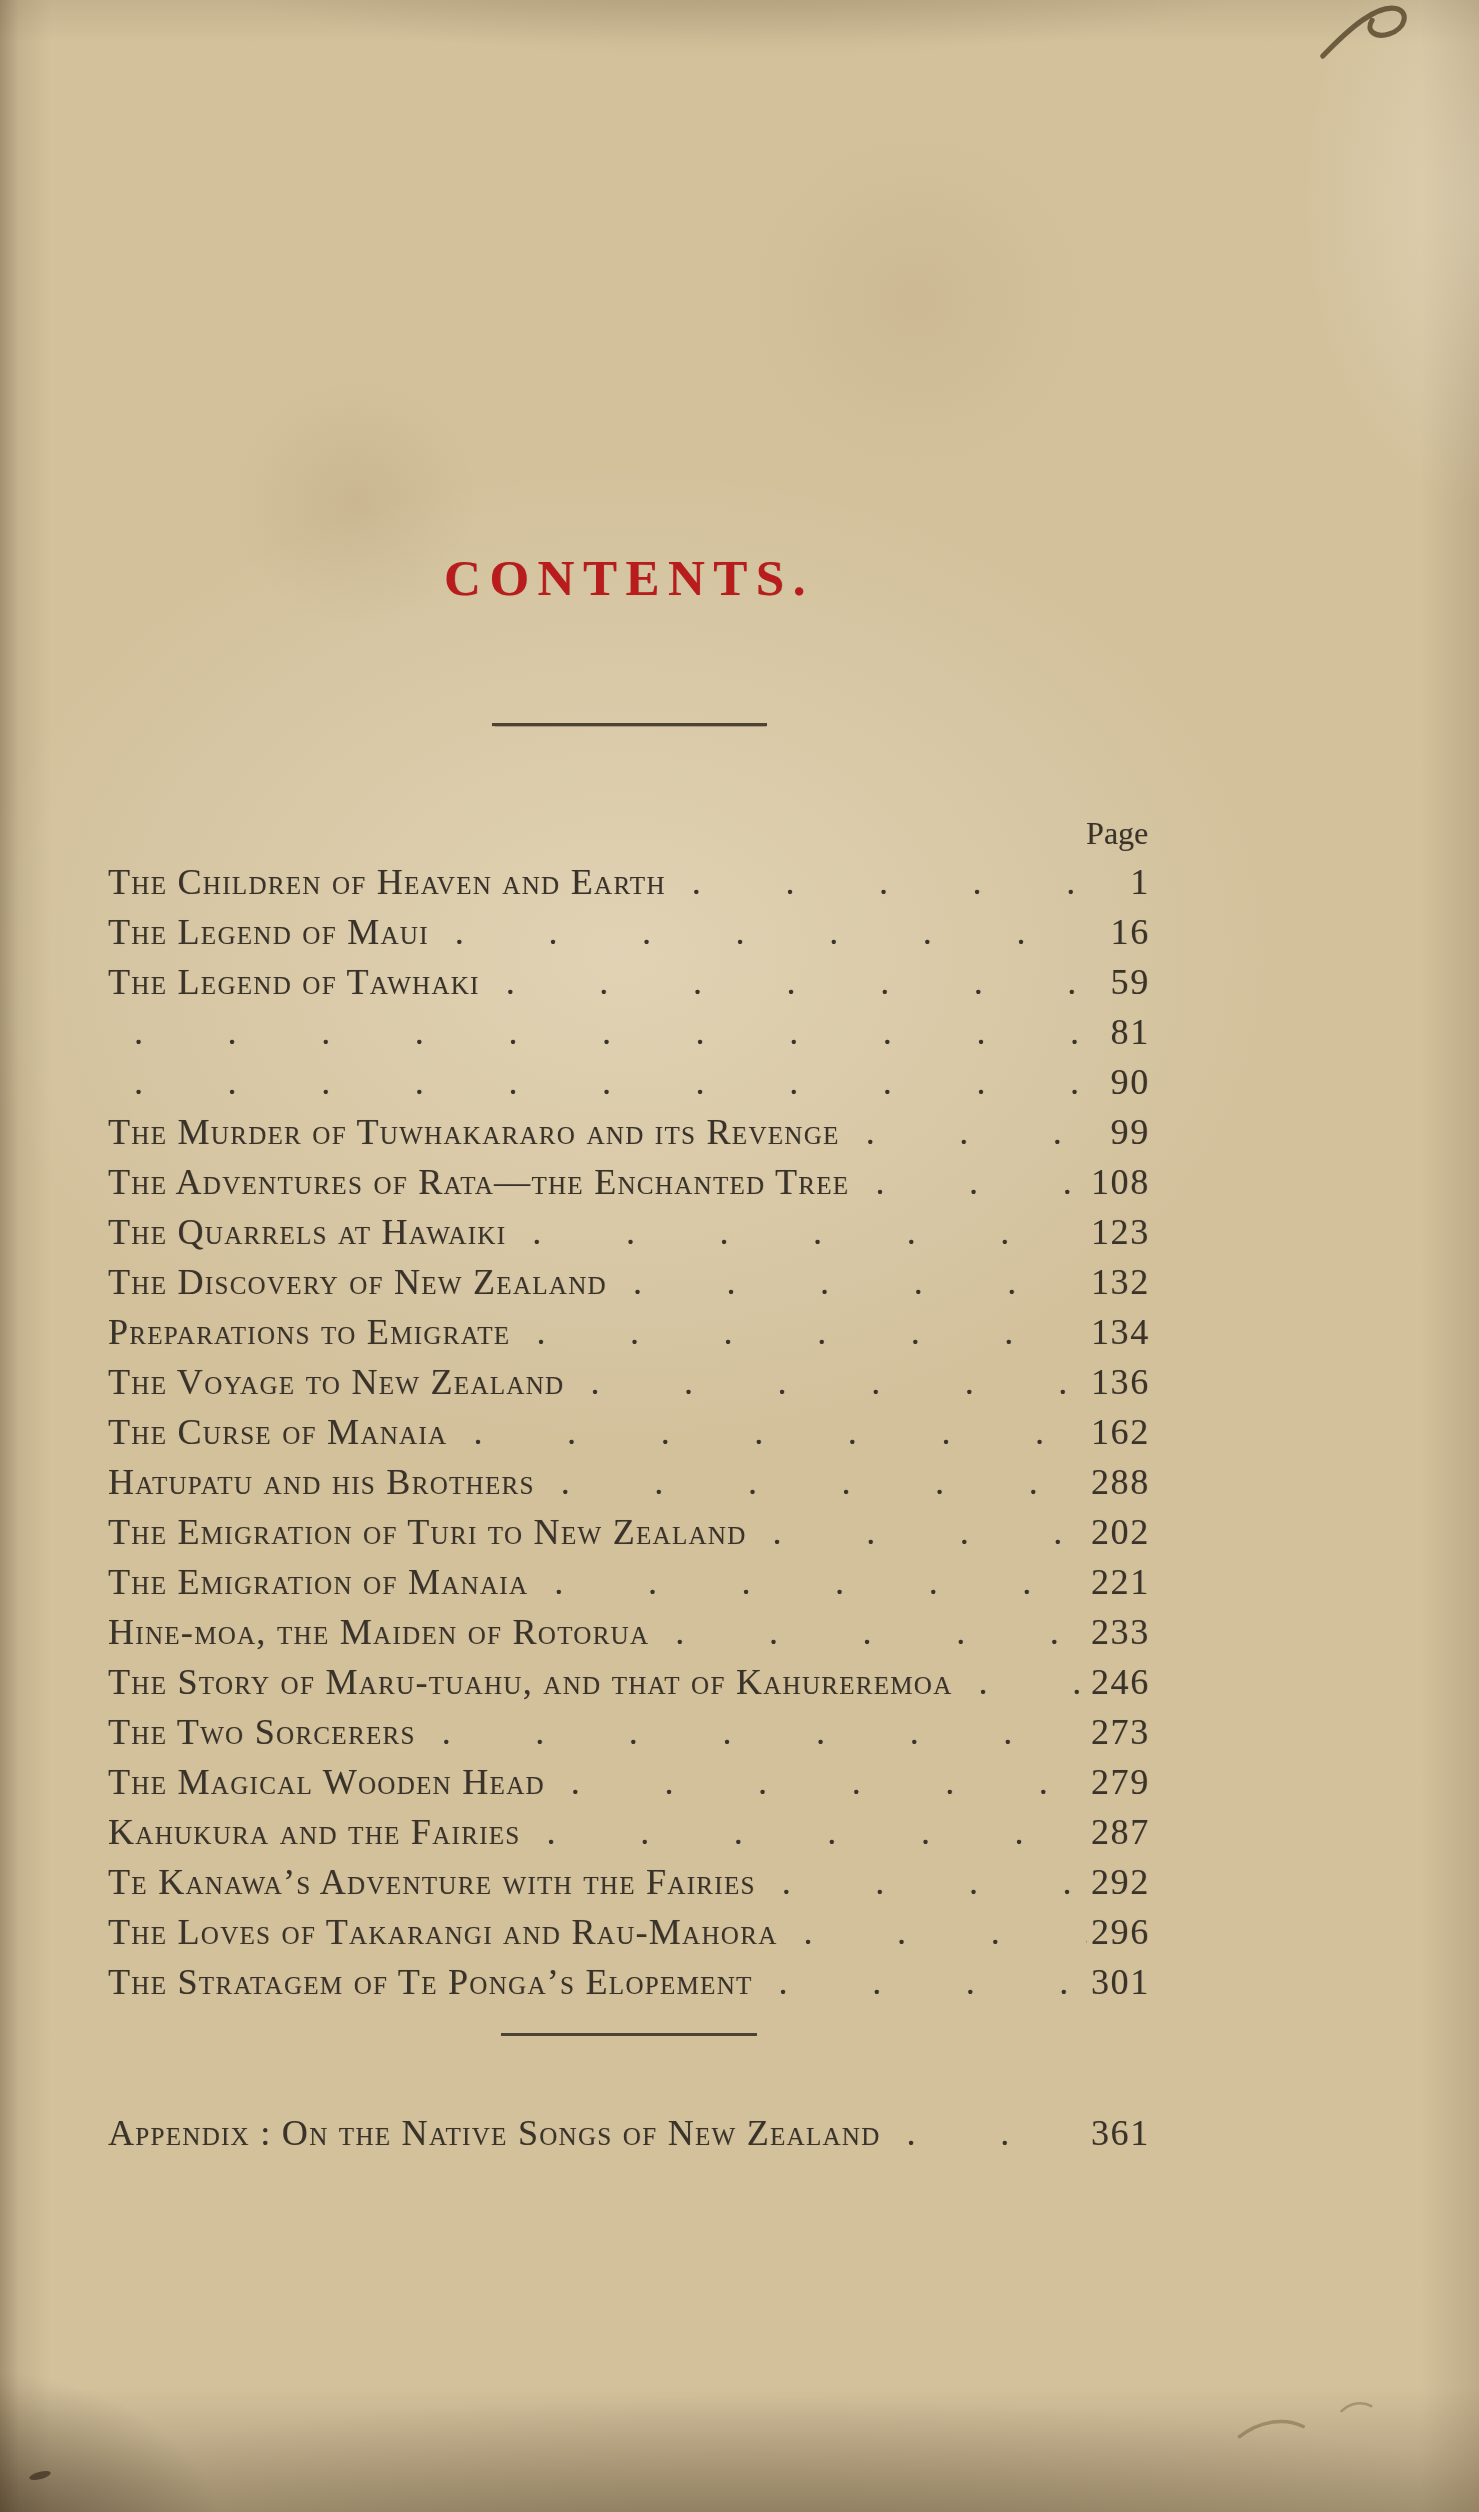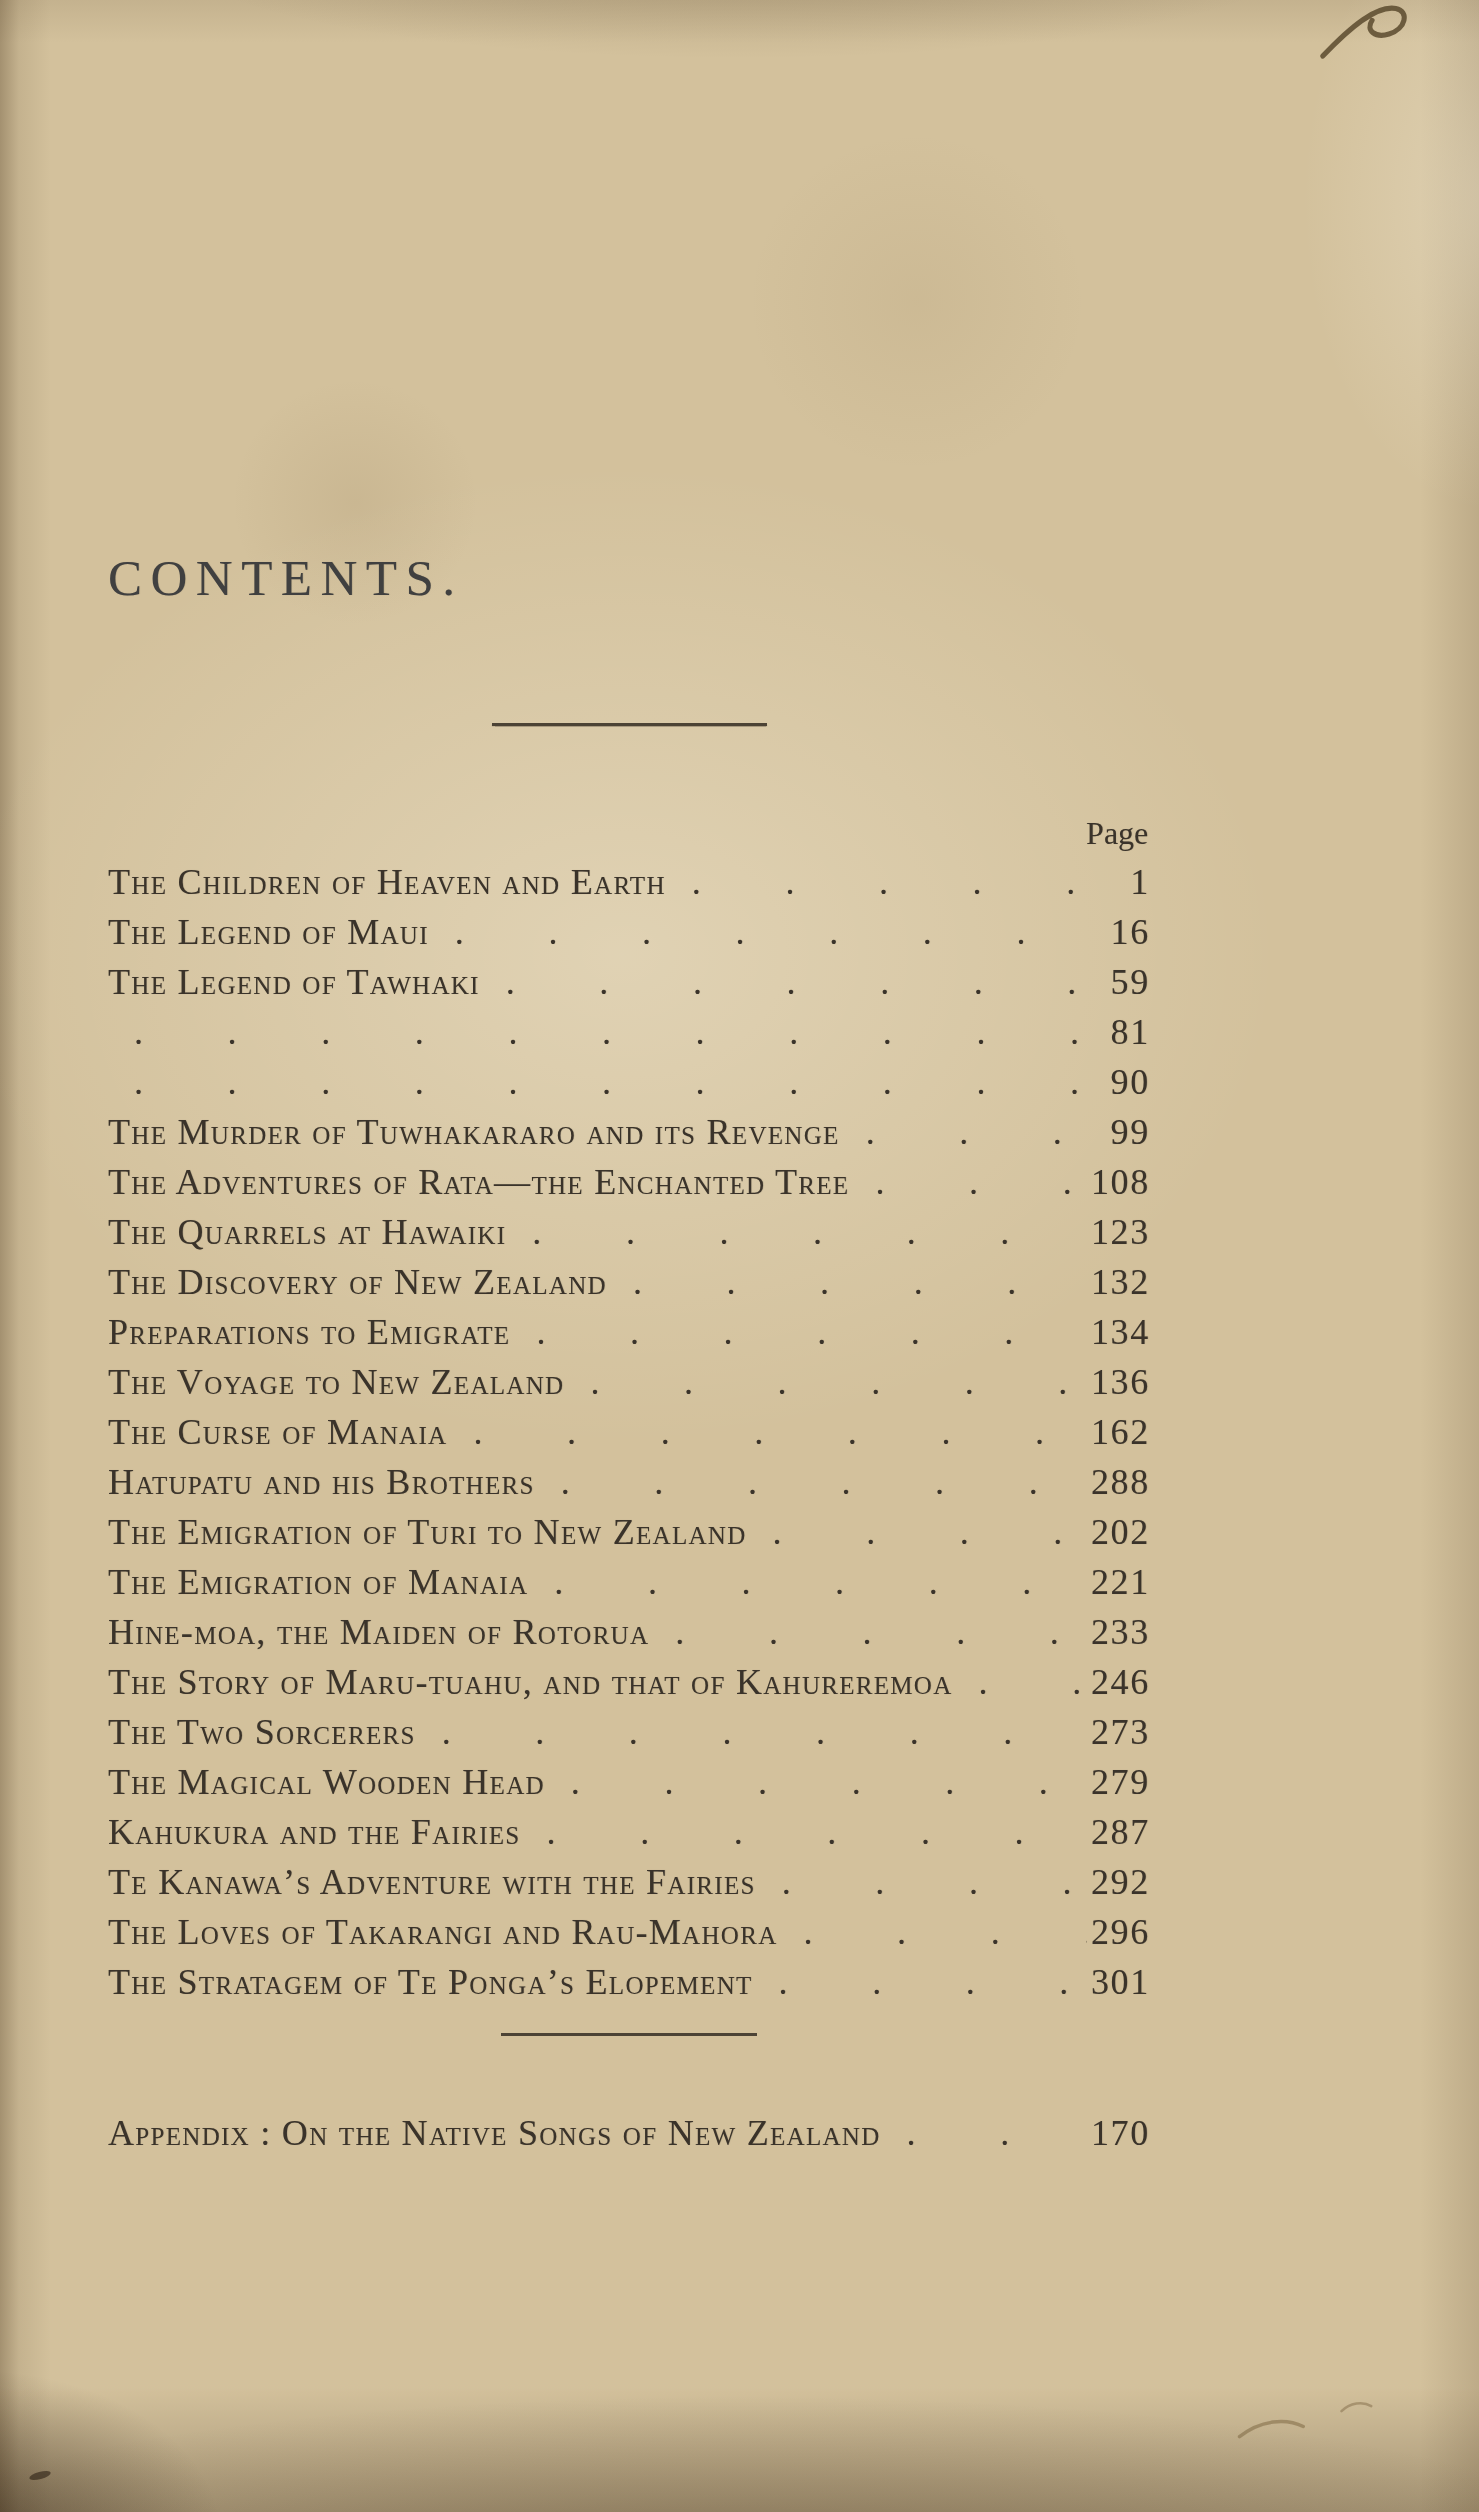--- a/index.html
+++ b/index.html
@@ -24,25 +24,26 @@
   .page { position: absolute; inset: 0; }
 
   .content {
     position: absolute;
     left: 108px; top: 0;
     width: 1042px;
     text-shadow: 0.4px 0.4px 0.7px rgba(40,34,26,0.25);
   }
   .title {
     margin-top: 547px;
+    text-align: center;
     font-size: 51px;
     line-height: 62px;
-    font-weight: 400;
+    font-weight: 700;
     letter-spacing: 8.5px;
-    color: #404040;
+    color: #b91c1c;
   }
   .title-rule {
     margin: 114px auto 0;
     width: 275px; height: 2.6px;
     background: var(--rule, #4c4335);
     box-shadow: 0 0.9px 0.9px rgba(76,67,53,0.35);
   }
   .page-label {
     margin-top: 89px;
     text-align: right;
@@ -221,21 +222,21 @@
           <span class="leader">. . . . . . . . . . . . . . . .</span>
           <span class="p">301</span>
         </div>
       </div>
 
     <div class="mid-rule"></div>
 
     <div class="toc-row appendix">
       <span class="t">Appendix : On the Native Songs of New Zealand</span>
       <span class="leader">. . . . . . . . . . . . . . . .</span>
-      <span class="p">170</span>
+      <span class="p">361</span>
     </div>
 
   </div>
 
   <svg class="bottom-marks" viewBox="0 0 220 100" fill="none">
     <path d="M20 62 C 45 42, 75 40, 95 50" stroke="rgba(110,88,52,0.45)" stroke-width="4" stroke-linecap="round"></path>
     <path d="M140 32 C 150 22, 165 20, 175 26" stroke="rgba(110,88,52,0.4)" stroke-width="3" stroke-linecap="round"></path>
   </svg>
 
   <div class="corner-speck"></div>

